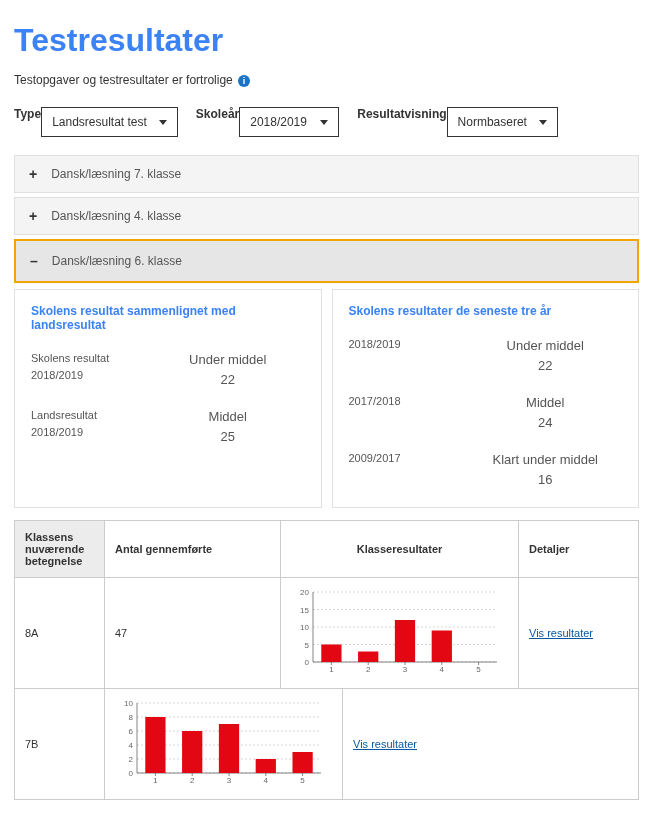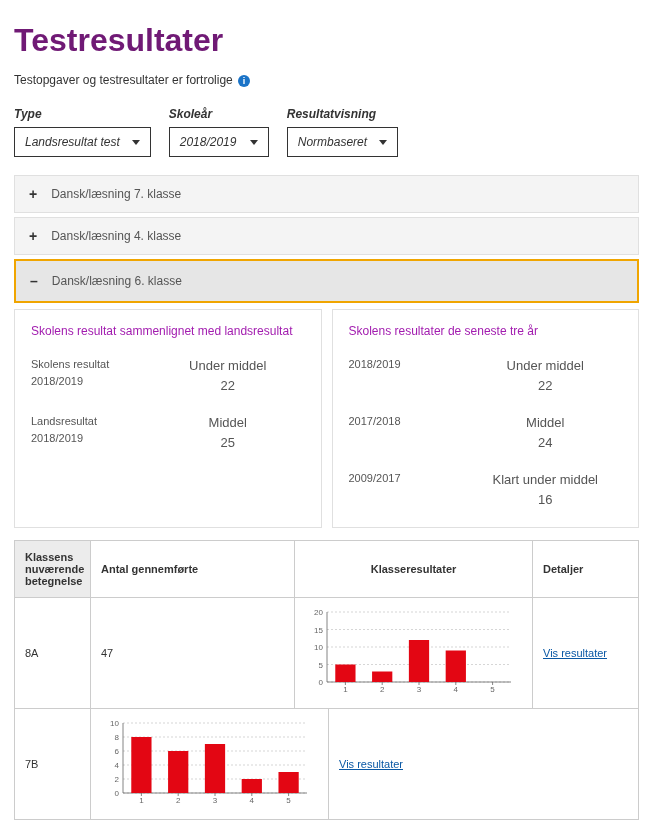--- a/index.html
+++ b/index.html
@@ -9,21 +9,21 @@
     font-family: Arial, Helvetica, sans-serif;
     font-size: 12px;
     color: #333;
     background: #fff;
     width: 653px;
   }
   h1 {
     font-size: 32px;
     font-weight: bold;
     margin: 8px 0 14px 0;
-    color: #701a75;
+    color: #3b82f6;
   }
   .subtitle {
     font-size: 12px;
     color: #333;
     margin-bottom: 20px;
   }
   .info-icon {
     display: inline-flex;
     width: 12px;
     height: 12px;
@@ -37,22 +37,20 @@
     margin-left: 2px;
     vertical-align: middle;
   }
   .filters {
     display: flex;
     gap: 18px;
     margin-bottom: 18px;
   }
   .filter {
     display: flex;
-    flex-direction: column;
-    font-style: italic;
   }
   .filter-label {
     font-size: 12px;
     font-weight: bold;
     margin-bottom: 6px;
   }
   .select-box {
     border: 1px solid #333;
     padding: 7px 10px;
     font-size: 12px;
@@ -101,23 +99,23 @@
     gap: 10px;
     margin-top: 6px;
   }
   .panel {
     flex: 1;
     border: 1px solid #e0e0e0;
     padding: 14px 16px 18px 16px;
   }
   .panel-title {
     font-size: 12px;
-    font-weight: normal;
+    font-weight: bold;
     margin-bottom: 18px;
-    color: #a21caf;
+    color: #3b82f6;
   }
   .result-row {
     display: flex;
     margin-bottom: 18px;
   }
   .result-label {
     width: 120px;
     font-size: 11px;
     color: #555;
     line-height: 1.5;
@@ -148,22 +146,22 @@
   }
   .thead .tcell {
     font-weight: bold;
     background: #fff;
     align-items: center;
     min-height: 56px;
   }
   .thead .tcell.sorted {
     background: #ececec;
   }
-  .c1 { width: 76px; gap: 20px; }
-  .c2 { width: 204px; }
+  .c1 { width: 90px; gap: 20px; }
+  .c2 { width: 176px; }
   .c3 { width: 238px; flex-direction: column; align-items: flex-start; justify-content: center; }
   .c4 { flex: 1; }
   .sort-arrow {
     font-size: 10px;
     color: #666;
     margin-left: 4px;
   }
   .link {
     color: #0a58a5;
     text-decoration: underline;

